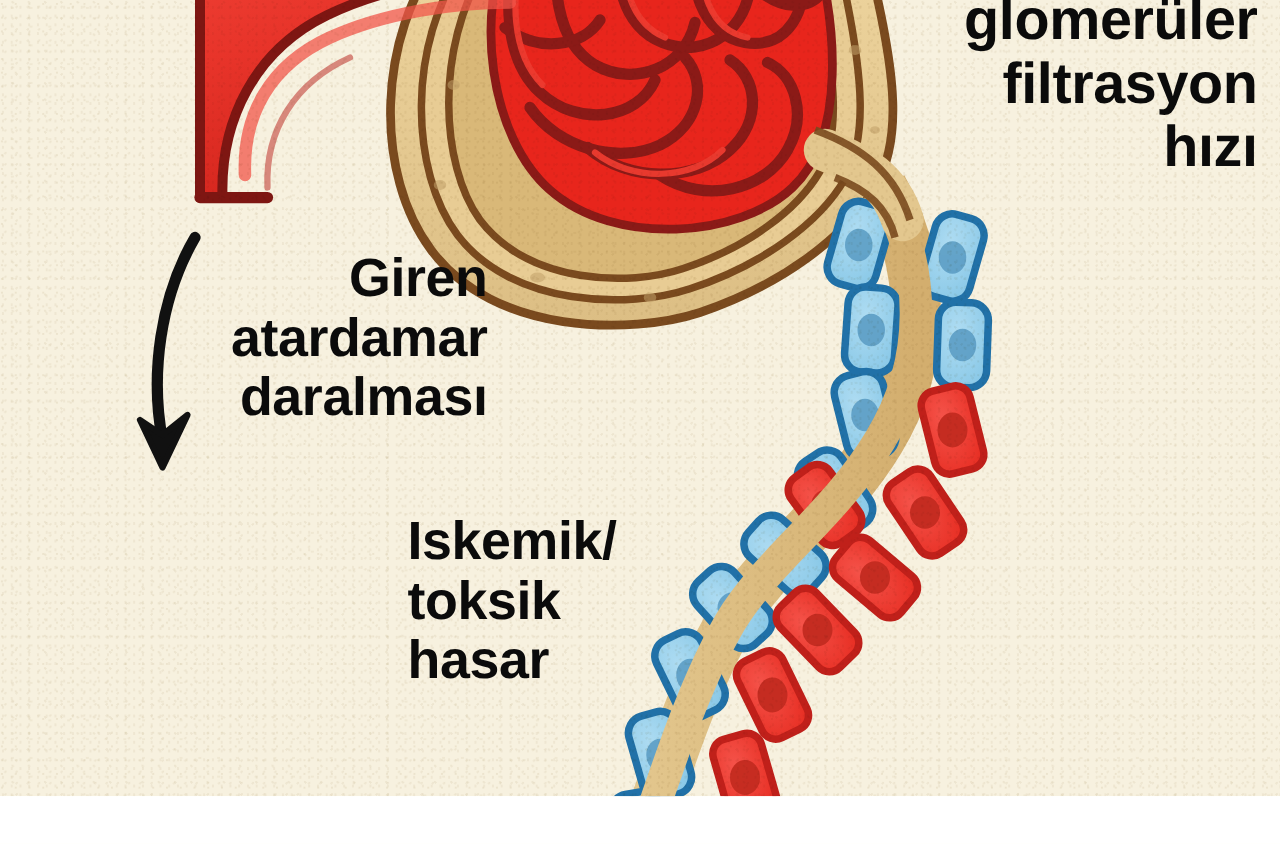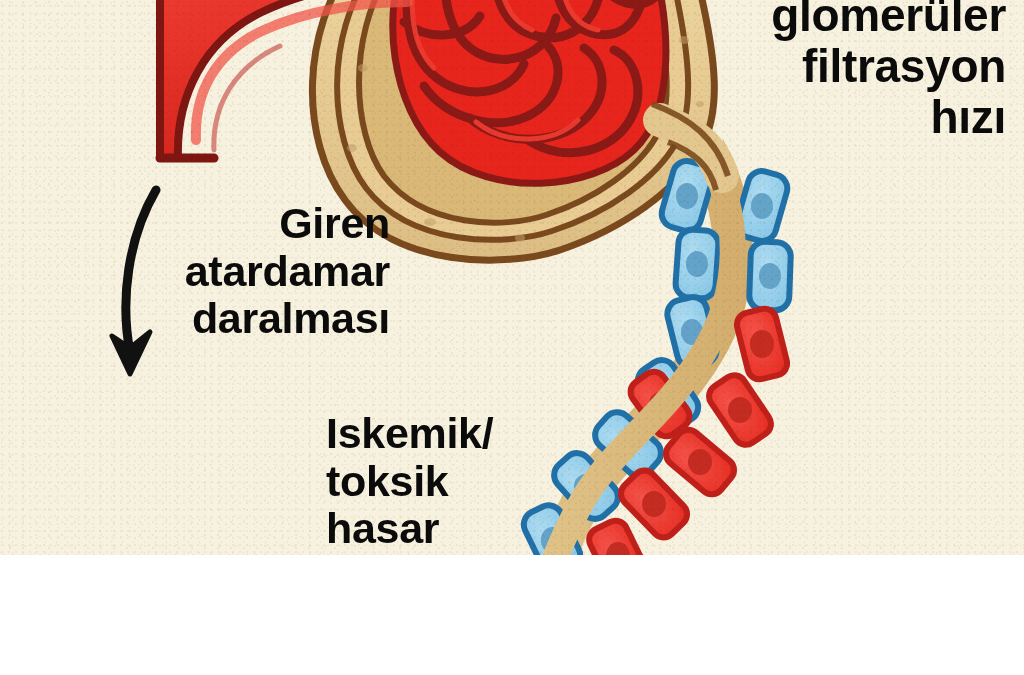--- a/index.html
+++ b/index.html
@@ -4,21 +4,21 @@
 <title>Nefron Diyagram</title>
 <style>
   html, body {
     margin: 0;
     padding: 0;
     background: #ffffff;
   }
   #stage {
     position: relative;
     width: 1024px;
-    height: 555px;
+    height: 637px;
     overflow: hidden;
     background: #F7F1DF;
     font-family: "Liberation Sans", sans-serif;
   }
   
   #grain {
     position: absolute;
     inset: 0;
     pointer-events: none;
     opacity: 0.55;

